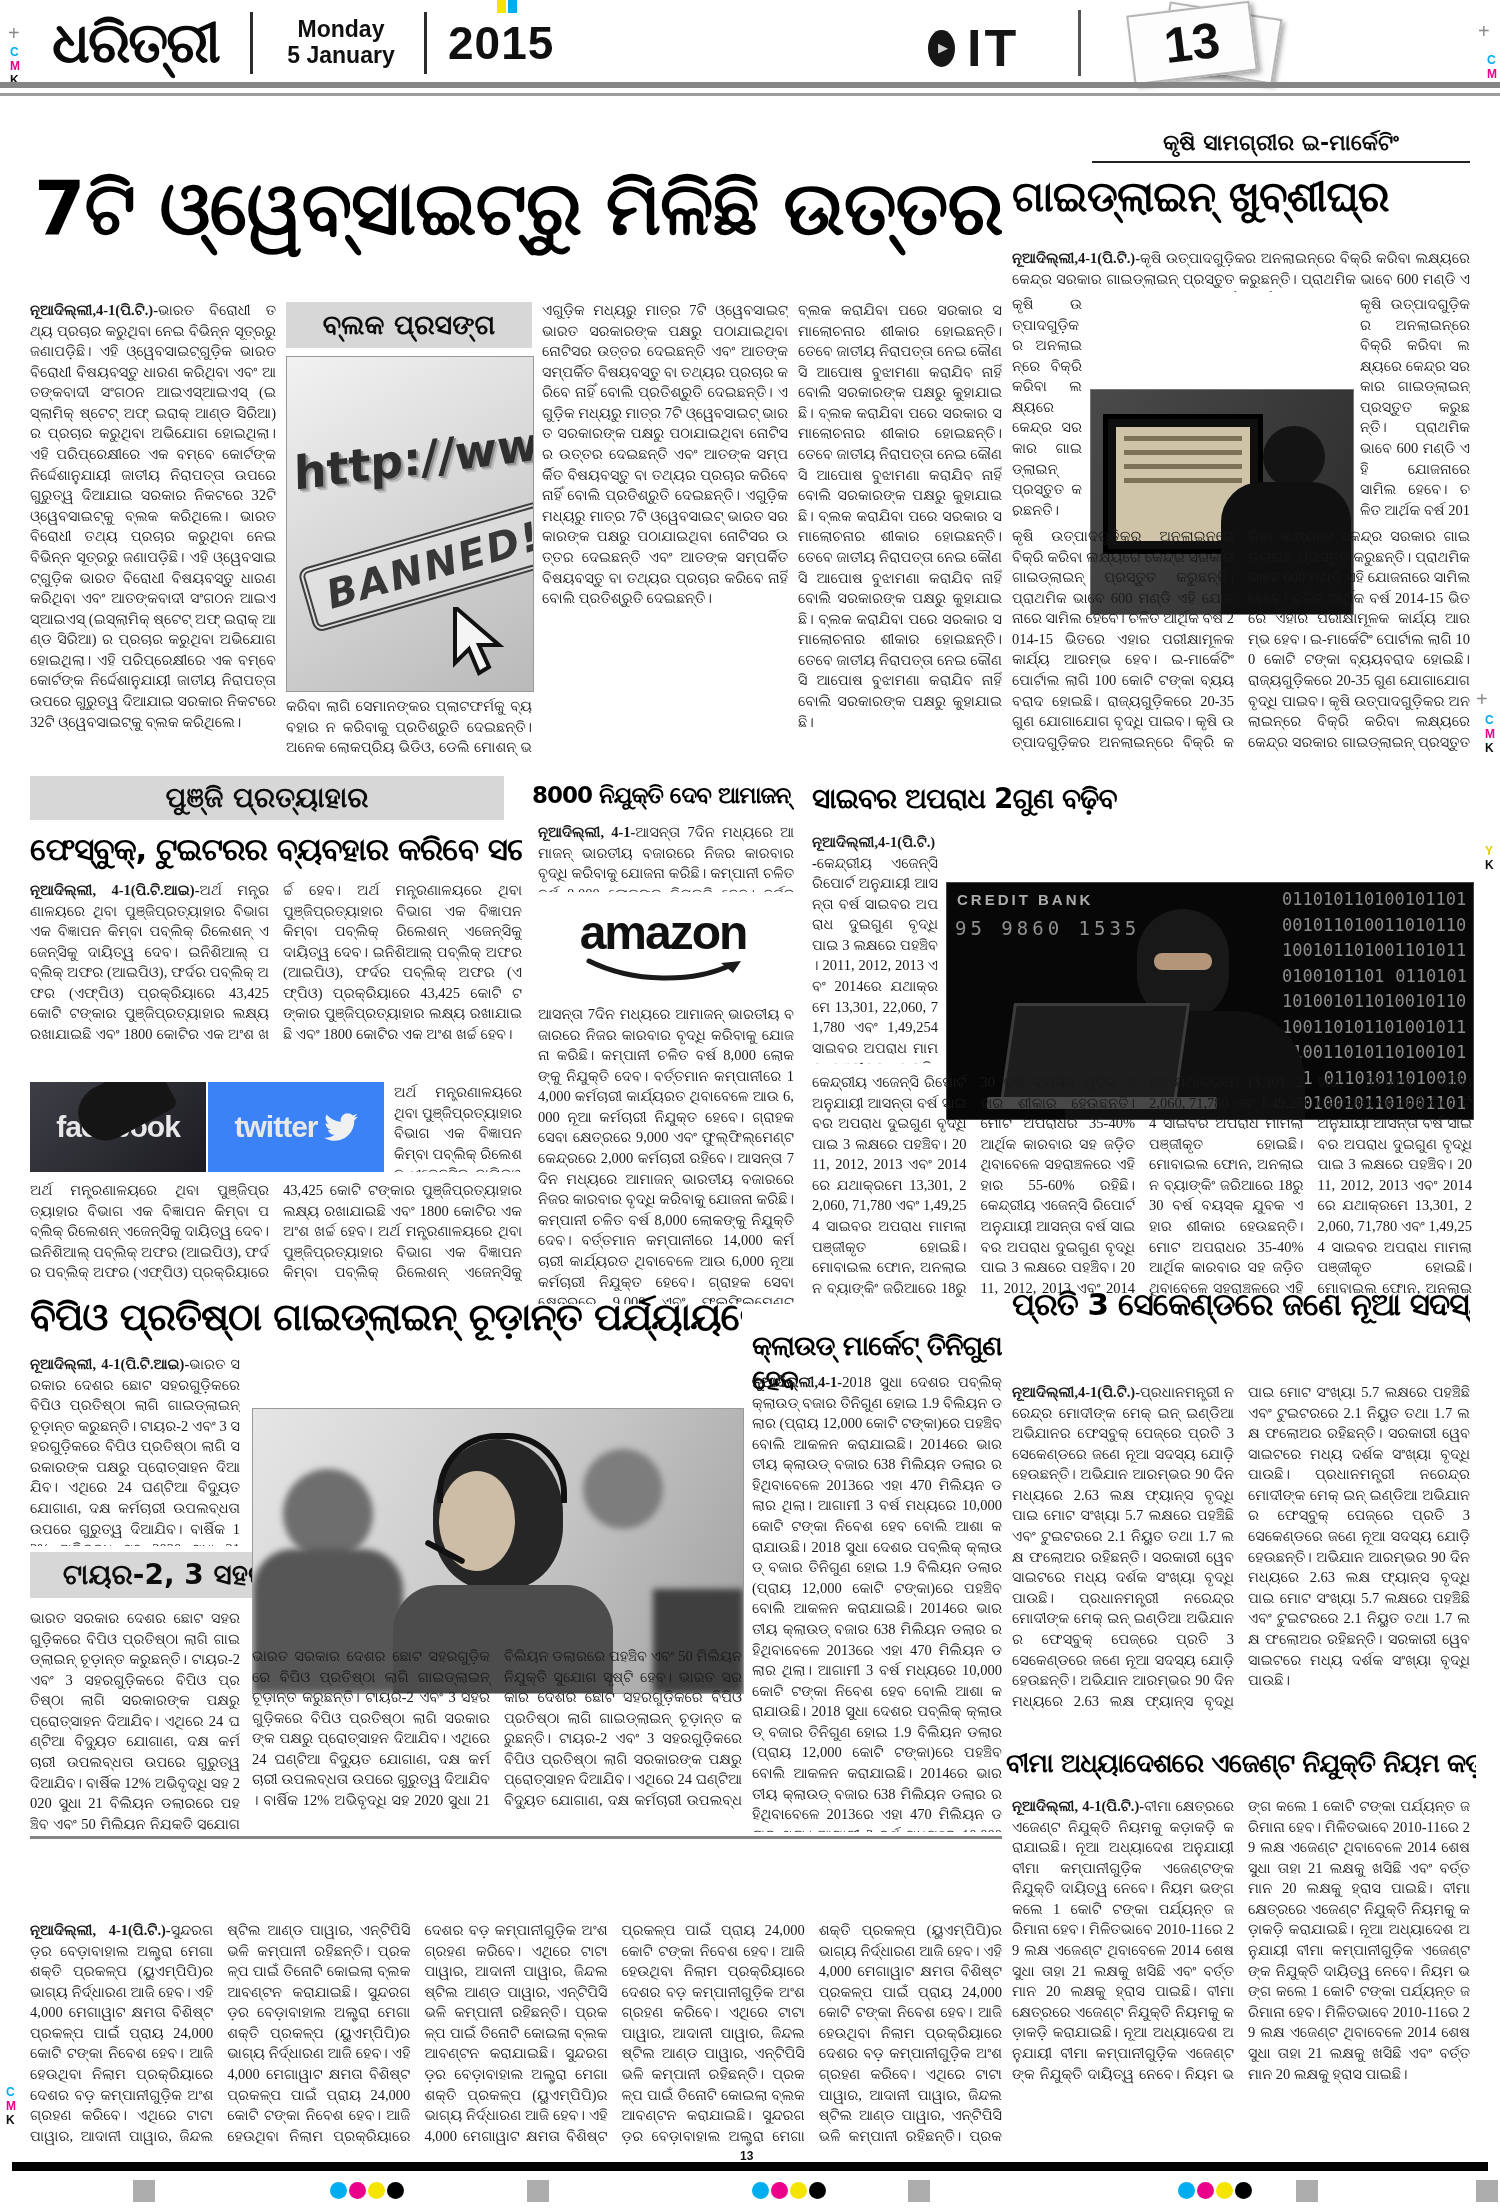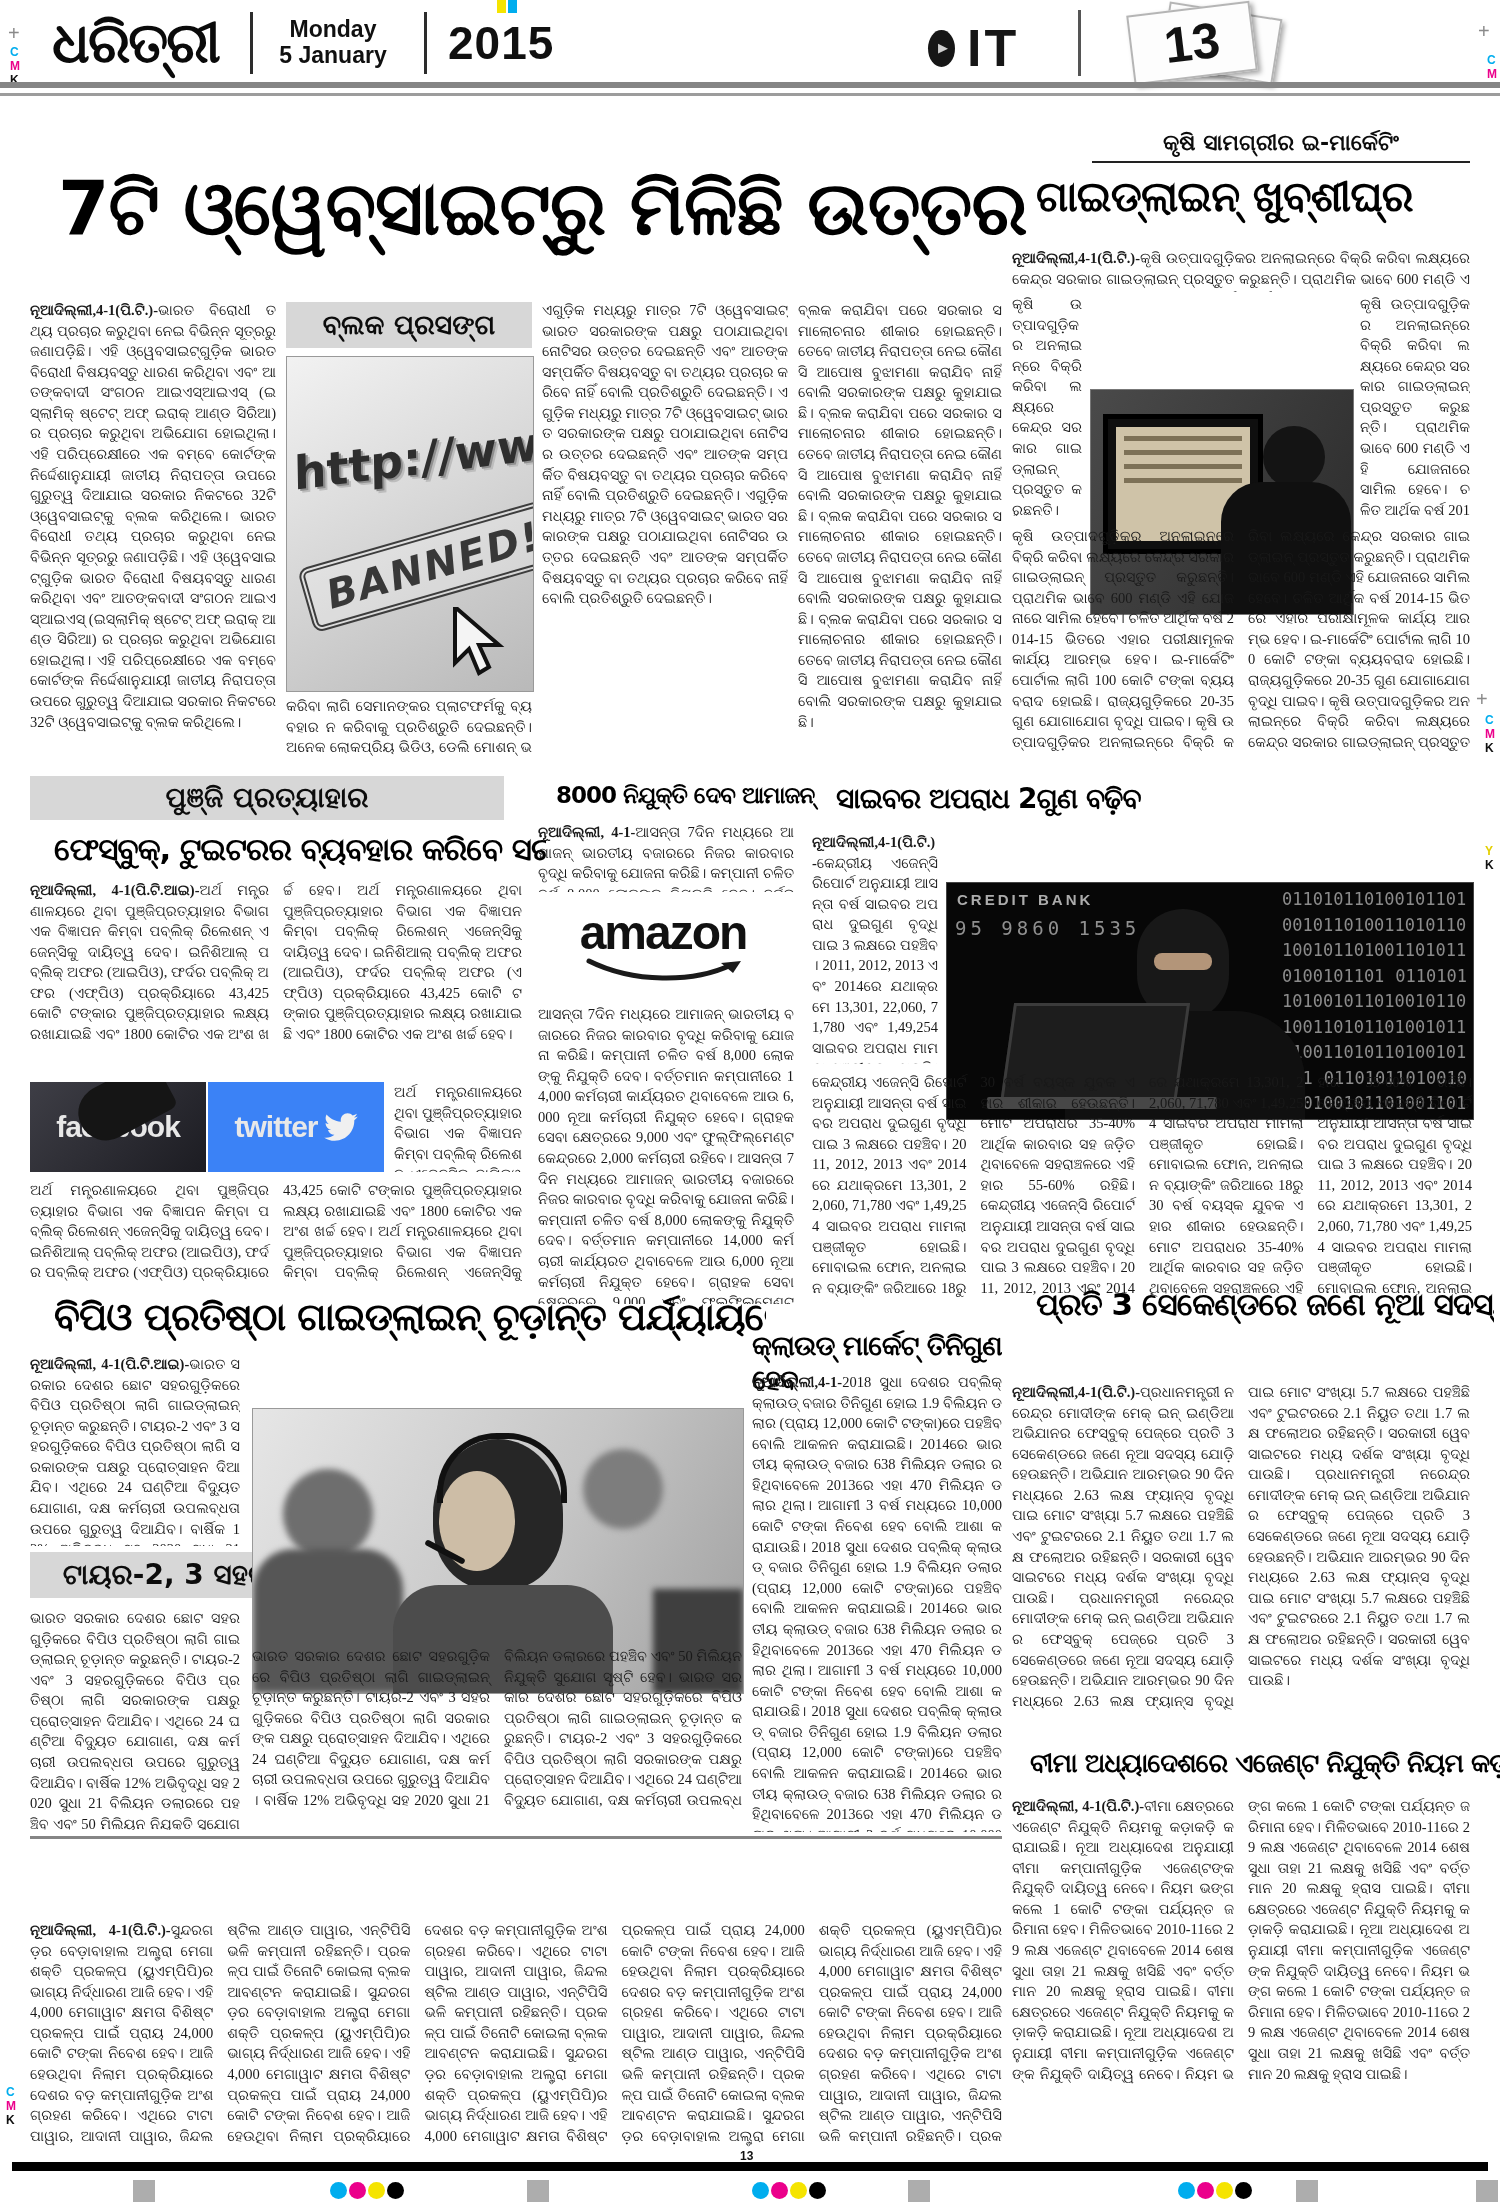--- a/index.html
+++ b/index.html
@@ -14,21 +14,21 @@
   .mast-year{font-family:"Liberation Sans",sans-serif;font-weight:bold;font-size:46px;color:#101010;letter-spacing:1px;}
   .it-oval{width:27px;height:37px;background:#161616;border-radius:50%;display:flex;align-items:center;justify-content:center;}
   .it-oval span{color:#cfcfcf;font-size:13px;margin-left:3px;}
   .it-text{font-family:Liberation Sans, sans-serif;font-weight:900;font-size:52px;color:#161616;letter-spacing:3px;margin-left:12px;}
   .sheet{position:absolute;background:#fdfdfd;border:2px solid #b5b5b5;box-shadow:3px 3px 5px rgba(0,0,0,.35);}
   .pageno{font-family:"Liberation Sans",sans-serif;font-weight:bold;font-size:50px;color:#111;}
   .rule-a{background:#858585;}
   .rule-b{background:#9c9c9c;}
 
   
-  .hl{font-family:"DejaVu Sans",sans-serif;font-weight:bold;color:#000;white-space:nowrap;overflow:hidden;letter-spacing:-1px;margin-left:24px;}
+  .hl{font-family:"DejaVu Sans",sans-serif;font-weight:bold;color:#000;white-space:nowrap;overflow:hidden;letter-spacing:-1px;}
   .hl-wrap{font-family:"DejaVu Sans",sans-serif;font-weight:bold;color:#000;overflow:hidden;letter-spacing:-1px;margin-top:41px;}
   .kickerbox{background:#d7d7d7;display:flex;align-items:center;justify-content:center;
              font-family:"DejaVu Sans",sans-serif;font-weight:bold;color:#0c0c0c;overflow:hidden;white-space:nowrap;}
   .kicker-line{font-family:"DejaVu Sans",sans-serif;font-weight:bold;color:#0c0c0c;text-align:center;
                border-bottom:2px solid #222;padding-bottom:6px;white-space:nowrap;overflow:hidden;}
   .body-t{font-size:14.5px;line-height:1.42;text-align:justify;color:#191919;overflow:hidden;word-break:break-all;}
   .cols2{column-count:2;column-gap:14px;}
   .cols4{column-count:4;column-gap:14px;}
   .cols5{column-count:5;column-gap:14px;}
 
@@ -107,21 +107,21 @@
   <div class="mark" style="left:1485px;top:742px;color:#111;">K</div>
   <div class="mark" style="left:1485px;top:845px;color:#e3cf00;">Y</div>
   <div class="mark" style="left:1485px;top:859px;color:#111;">K</div>
   <div class="mark" style="left:6px;top:2086px;color:#00adee;">C</div>
   <div class="mark" style="left:6px;top:2100px;color:#eb008b;">M</div>
   <div class="mark" style="left:6px;top:2114px;color:#111;">K</div>
 
   <div class="abs" style="left:0;top:6px;width:1500px;height:74px;">
     <div class="abs mast-logo" style="left:52px;top:4px;">ଧରିତ୍ରୀ</div>
     <div class="abs mast-div" style="left:250px;top:6px;height:62px;"></div>
-    <div class="abs mast-day" style="left:268px;top:10px;width:130px;">
+    <div class="abs mast-day" style="left:276px;top:10px;width:130px;">
       <div>Monday</div>
       <div>5 January</div>
     </div>
     <div class="abs mast-div" style="left:424px;top:6px;height:62px;"></div>
     <div class="abs mast-year" style="left:448px;top:10px;">2015</div>
     <div class="abs" style="left:928px;top:12px;display:flex;align-items:center;">
       <div class="it-oval">
           <span>▶</span>
         </div>
       <div class="it-text">IT</div>

